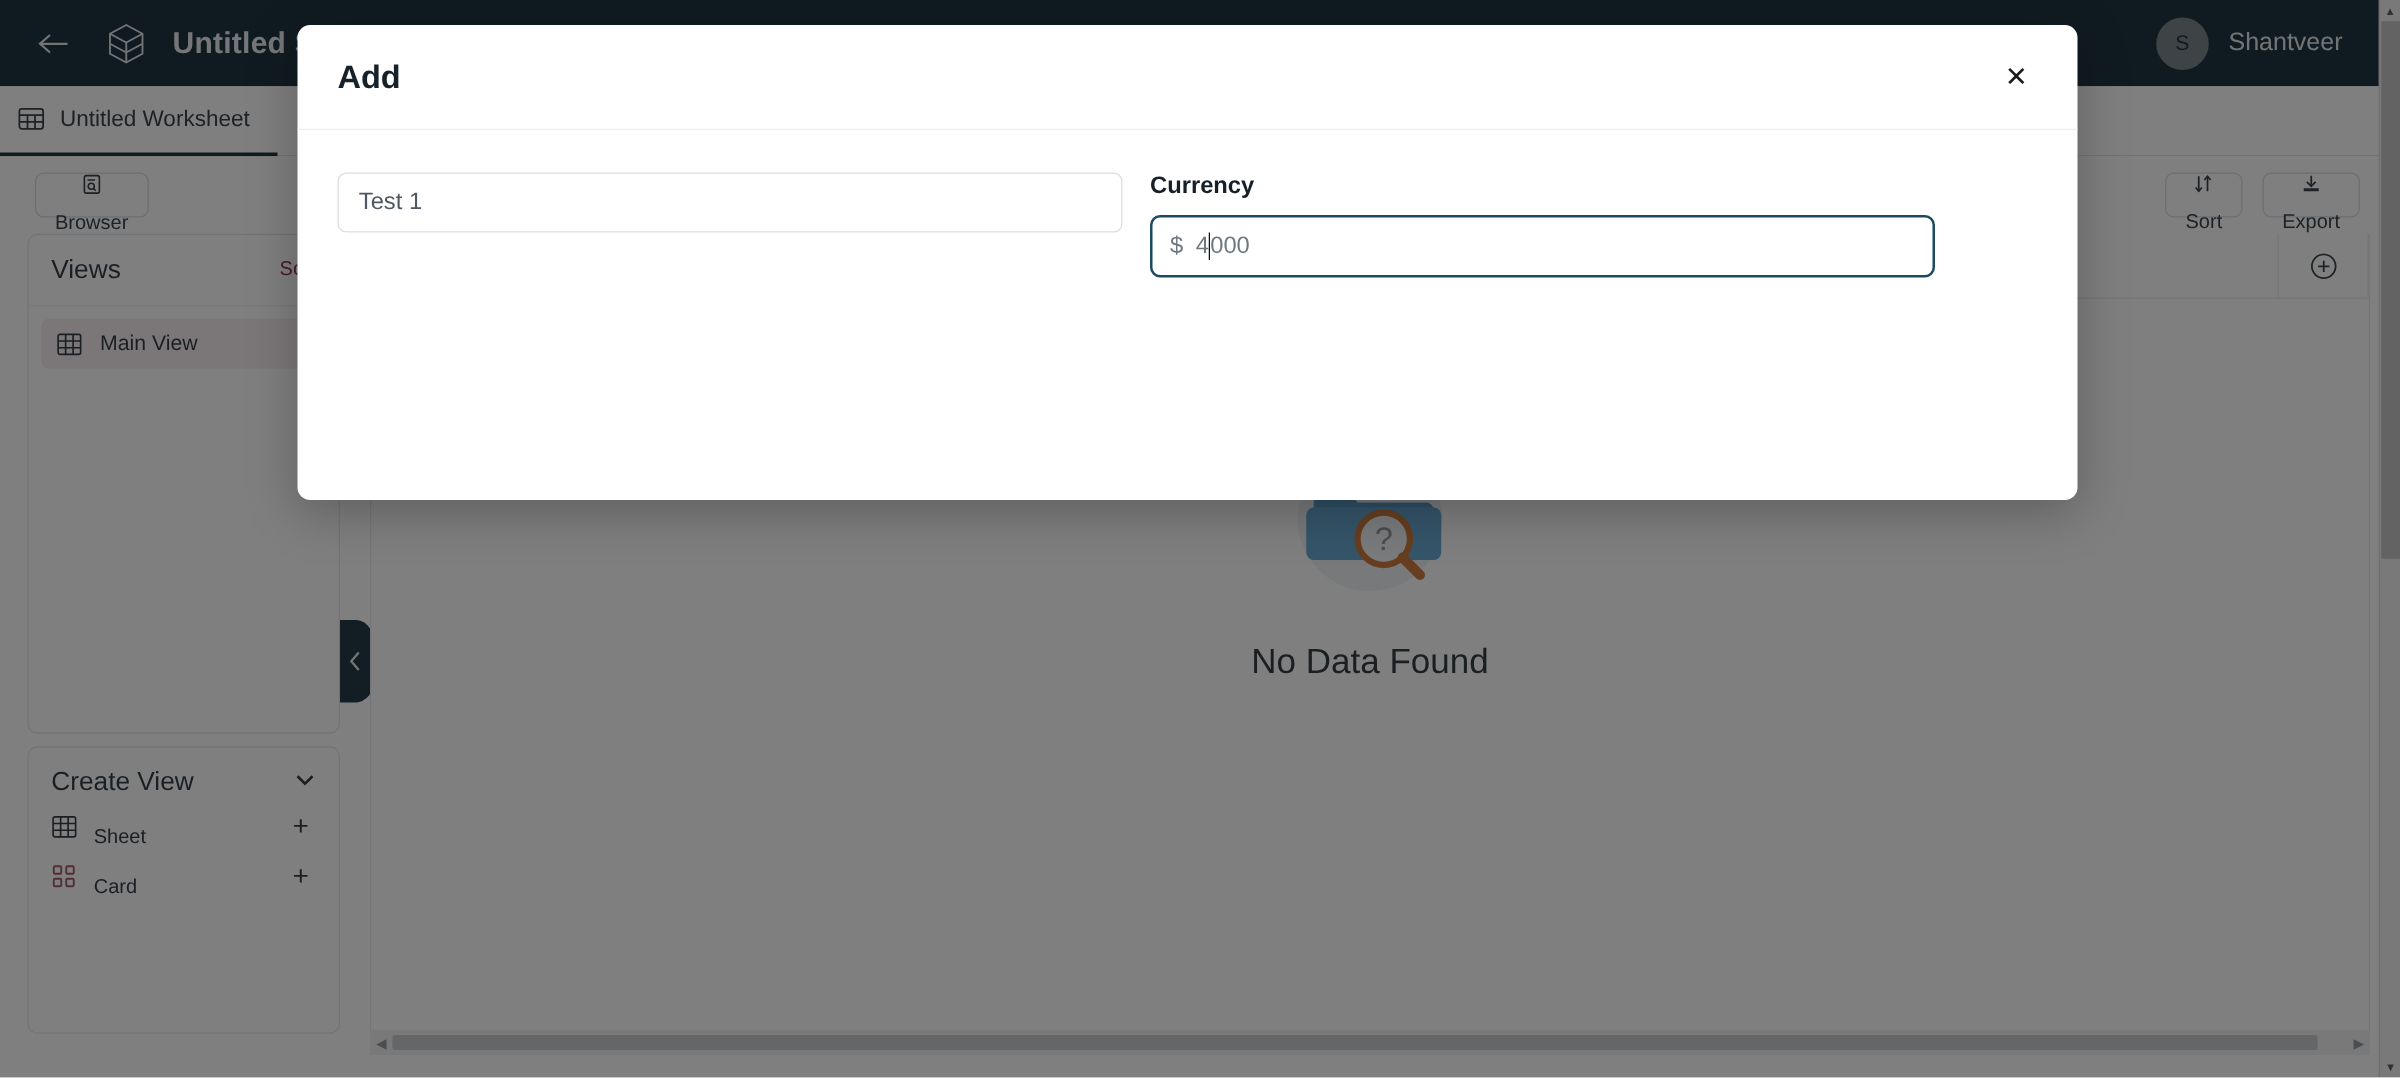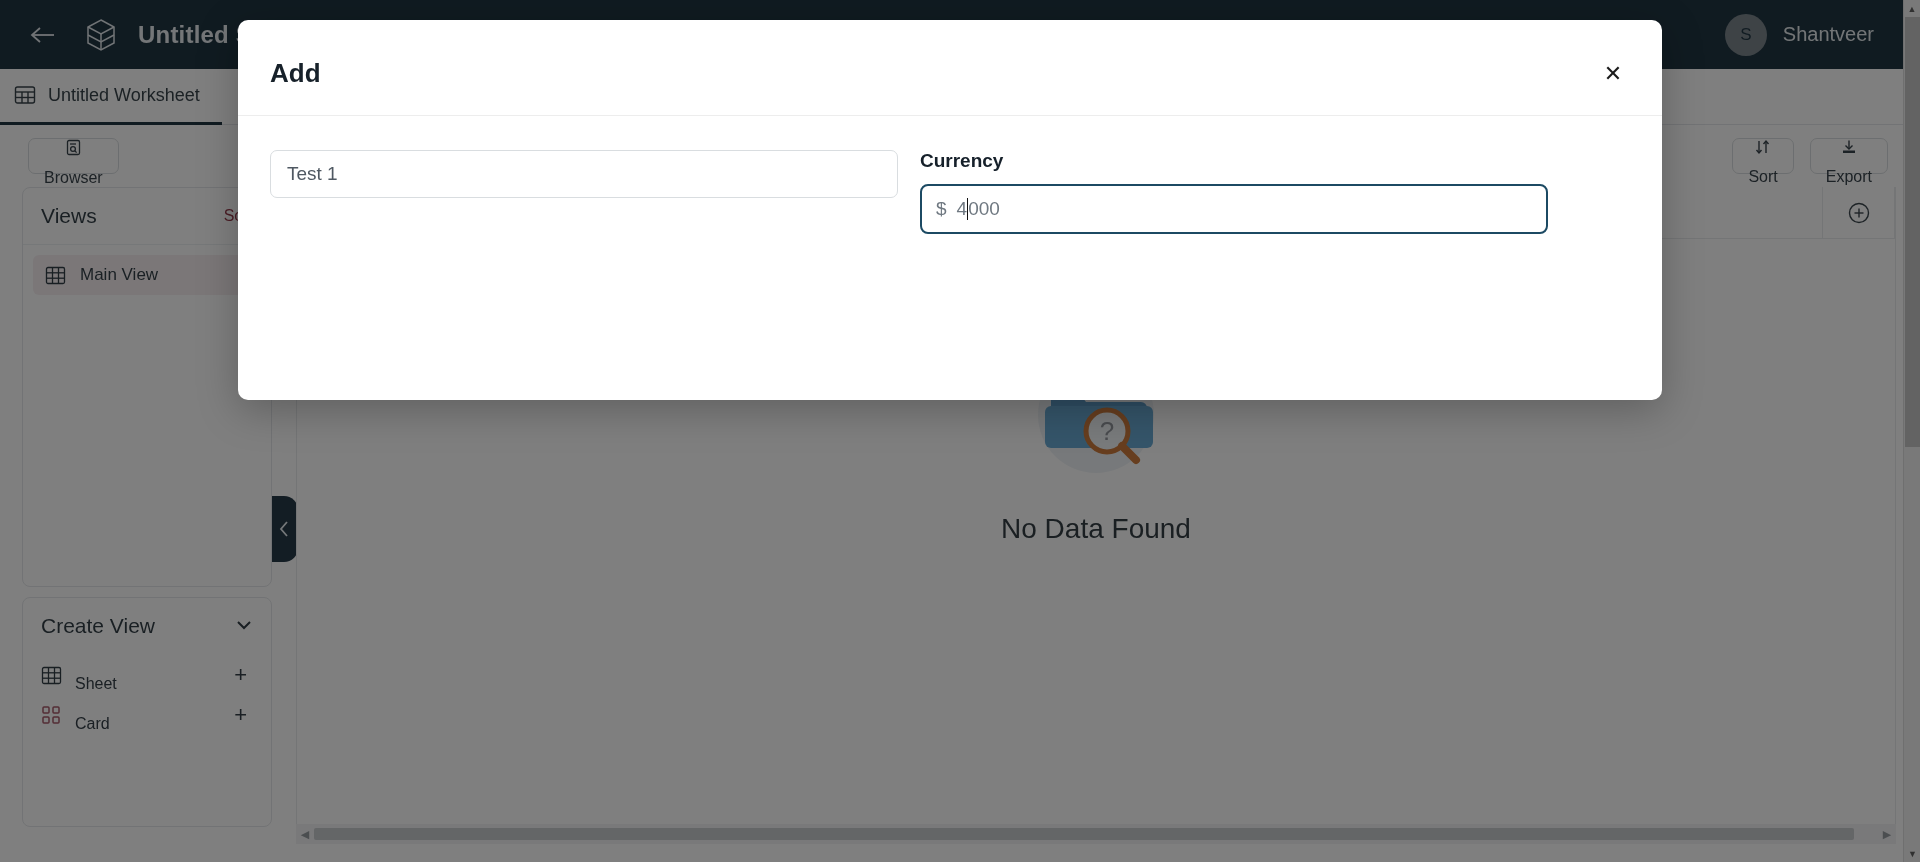--- a/index.html
+++ b/index.html
@@ -124,21 +124,21 @@
   .view-item .vi-icon { color: #1d2a33; display: flex; }
 
   .create-card {
     border: 1px solid #e2e5e8; border-radius: 8px;
     background: #ffffff;
     flex: 1;
     padding: 16px 18px;
   }
   .create-head {
     display: flex; align-items: center; justify-content: space-between;
-    margin-bottom: 17px;
+    margin-bottom: 3px;
   }
   .create-title { font-size: 21px; color: #1d2a33; }
   .create-row {
     display: flex; align-items: center;
     height: 40px; cursor: pointer;
   }
   .create-row .cr-icon { width: 34px; display: flex; align-items: center; }
   .create-row .cr-label { font-size: 16px; color: #202c35; flex: 1; margin-top: 18px; }
   .create-row .cr-plus { font-size: 22px; color: #202c35; padding-right: 6px; }
   .icon-sheet { color: #1d2a33; }
@@ -224,21 +224,20 @@
     background: #ffffff;
     border-radius: 10px;
     box-shadow: 0 10px 40px rgba(0,0,0,.25);
     display: flex; flex-direction: column;
   }
   .modal-head {
     height: 84px;
     display: flex; align-items: center;
     padding: 0 34px 0 32px;
     border-bottom: 1px solid #ededed;
-    margin-top: 12px;
   }
   .modal-title { font-size: 26px; font-weight: bold; color: #17212a; }
   .modal-close {
     margin-left: auto; width: 30px; height: 30px;
     display: flex; align-items: center; justify-content: center;
     font-size: 22px; color: #1a1a1a; cursor: pointer;
   }
   .modal-body { padding: 34px 32px 0 32px; flex: 1; }
   .field-row { display: flex; gap: 22px; }
   .field { width: 628px; }

